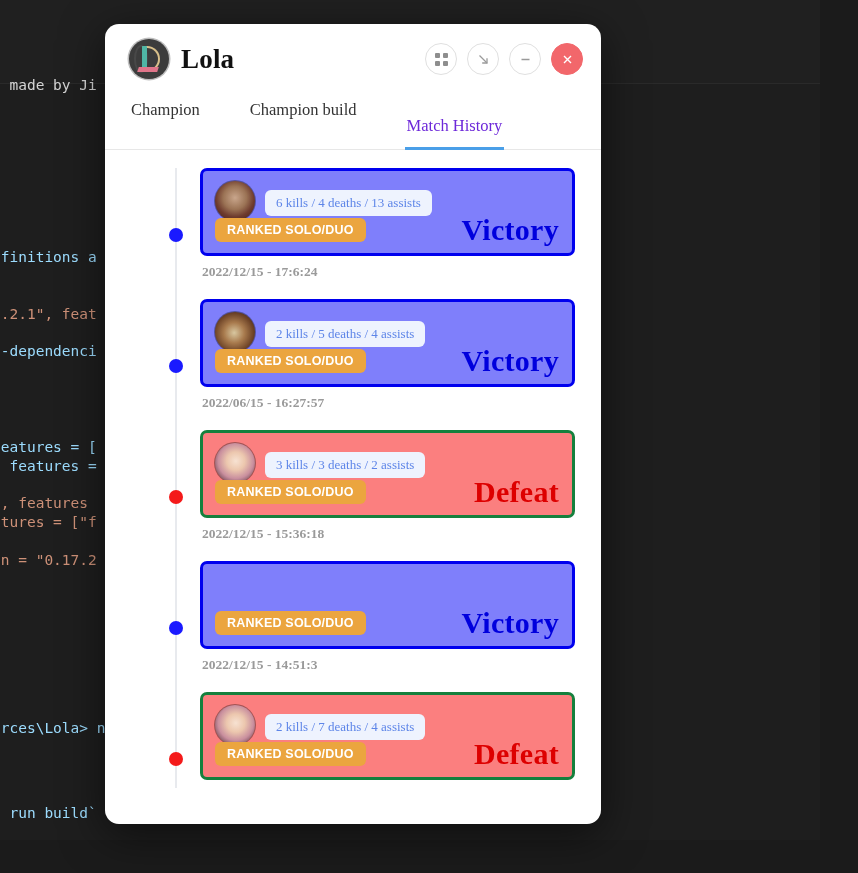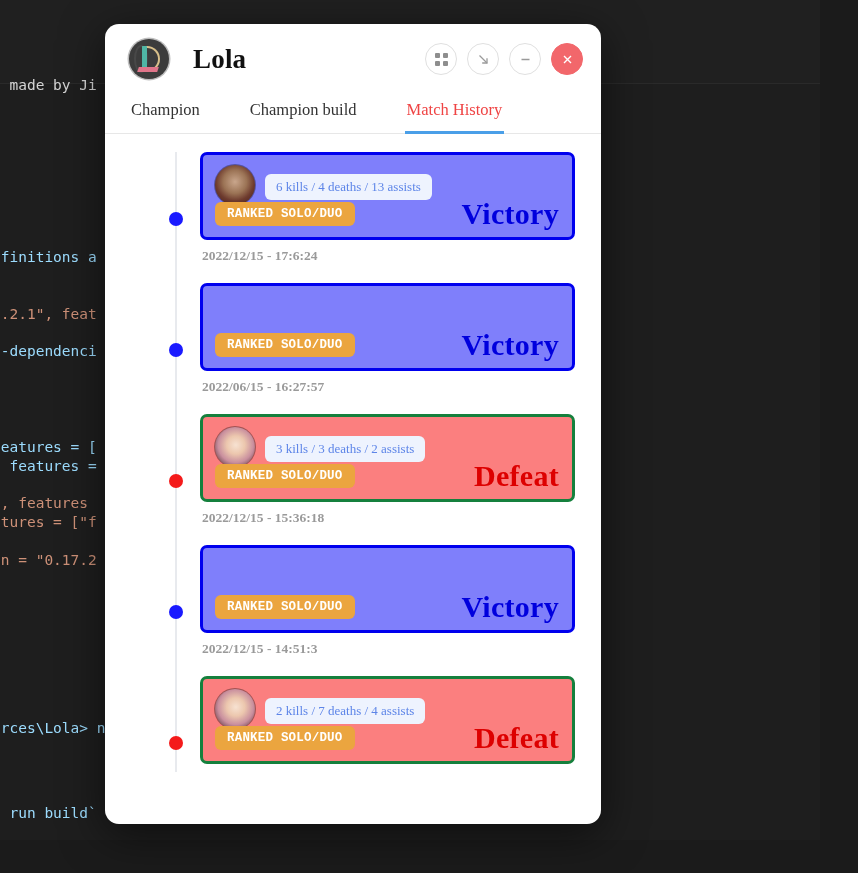--- a/index.html
+++ b/index.html
@@ -70,21 +70,21 @@
   .titlebar {
     height: 70px;
     flex: 0 0 70px;
     display: flex;
     align-items: center;
     padding: 0 18px 0 24px;
   }
   .brand {
     display: flex;
     align-items: center;
-    gap: 24px;
+    gap: 12px;
   }
   .logo {
     width: 40px; height: 40px;
     border-radius: 50%;
     background: #3c3c3c;
     box-shadow: 0 0 0 1.5px #bdbdbd;
     position: relative;
     overflow: hidden;
     flex: 0 0 40px;
   }
@@ -174,22 +174,23 @@
     font-size: 16.5px;
     color: #333333;
     padding: 6px 2px 11px 2px;
     margin-right: 46px;
     cursor: pointer;
     border-bottom: 3px solid transparent;
     margin-bottom: -1px;
     white-space: nowrap;
   }
   .tab.active {
-    color: #ef4444;
+    color: #6d28d9;
     border-bottom-color: #4a9fe8;
+    margin-top: 16px;
   }
 
   
   .content {
     flex: 1 1 auto;
     overflow: hidden;
     position: relative;
     padding-top: 18px;
   }
   .timeline {
@@ -272,21 +273,21 @@
     margin-top: 9px;
     white-space: nowrap;
     display: inline-block;
   }
   .queue-badge {
     position: absolute;
     left: 12px;
     bottom: 11px;
     background: #eba53f;
     color: #ffffff;
-    font-family: Liberation Mono, monospace;
+    font-family: Liberation Sans, sans-serif;
     font-weight: bold;
     font-size: 12.5px;
     letter-spacing: .2px;
     padding: 5px 12px;
     border-radius: 6px;
   }
   .outcome {
     position: absolute;
     right: 13px;
     bottom: 6px;
@@ -389,20 +390,24 @@
             <div class="outcome win">Victory</div>
           </div>
           <div class="timestamp">2022/12/15 - 17:6:24</div>
         </div>
       </div>
 
       <div class="match-row">
         <span class="tl-dot win"></span>
         <div class="match-block">
           <div class="match-card win">
+            <div class="card-top">
+              <div class="avatar av-2"></div>
+              <div class="kda">2 kills / 5 deaths / 4 assists</div>
+            </div>
             <div class="queue-badge">RANKED SOLO/DUO</div>
             <div class="outcome win">Victory</div>
           </div>
           <div class="timestamp">2022/06/15 - 16:27:57</div>
         </div>
       </div>
 
       <div class="match-row">
         <span class="tl-dot loss"></span>
         <div class="match-block">

